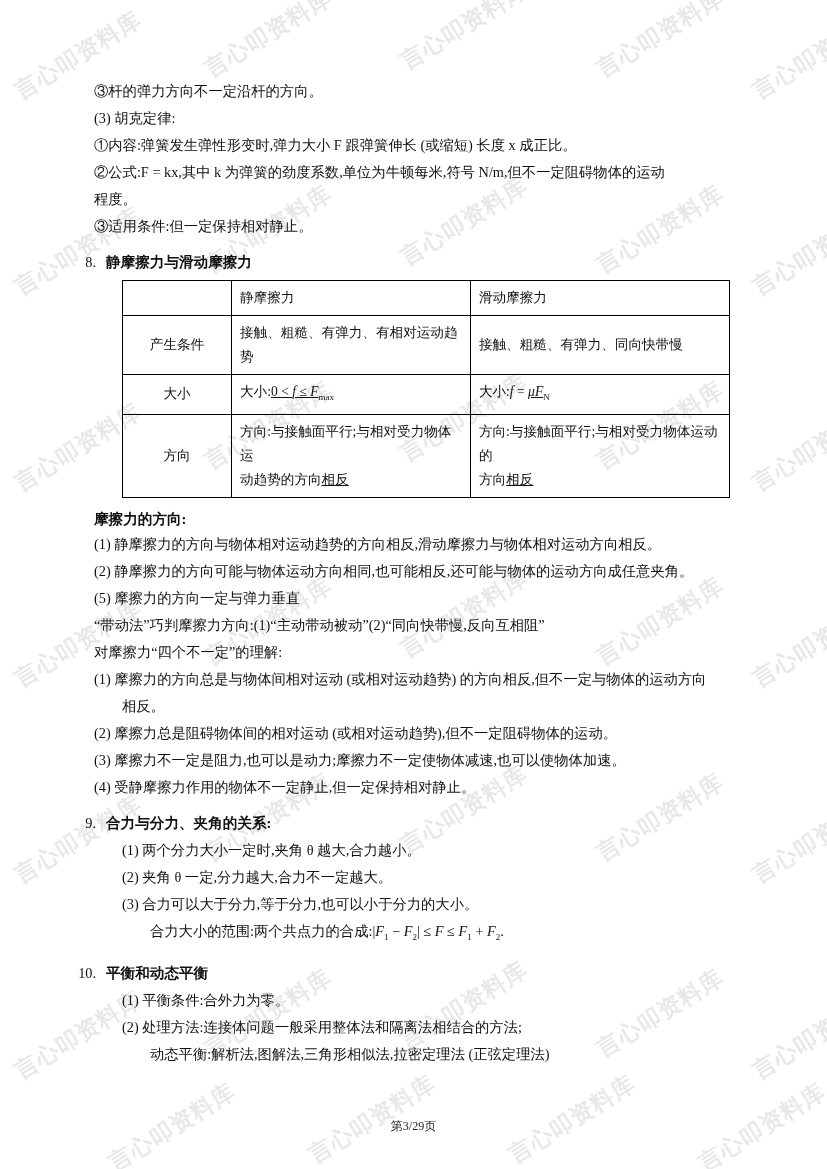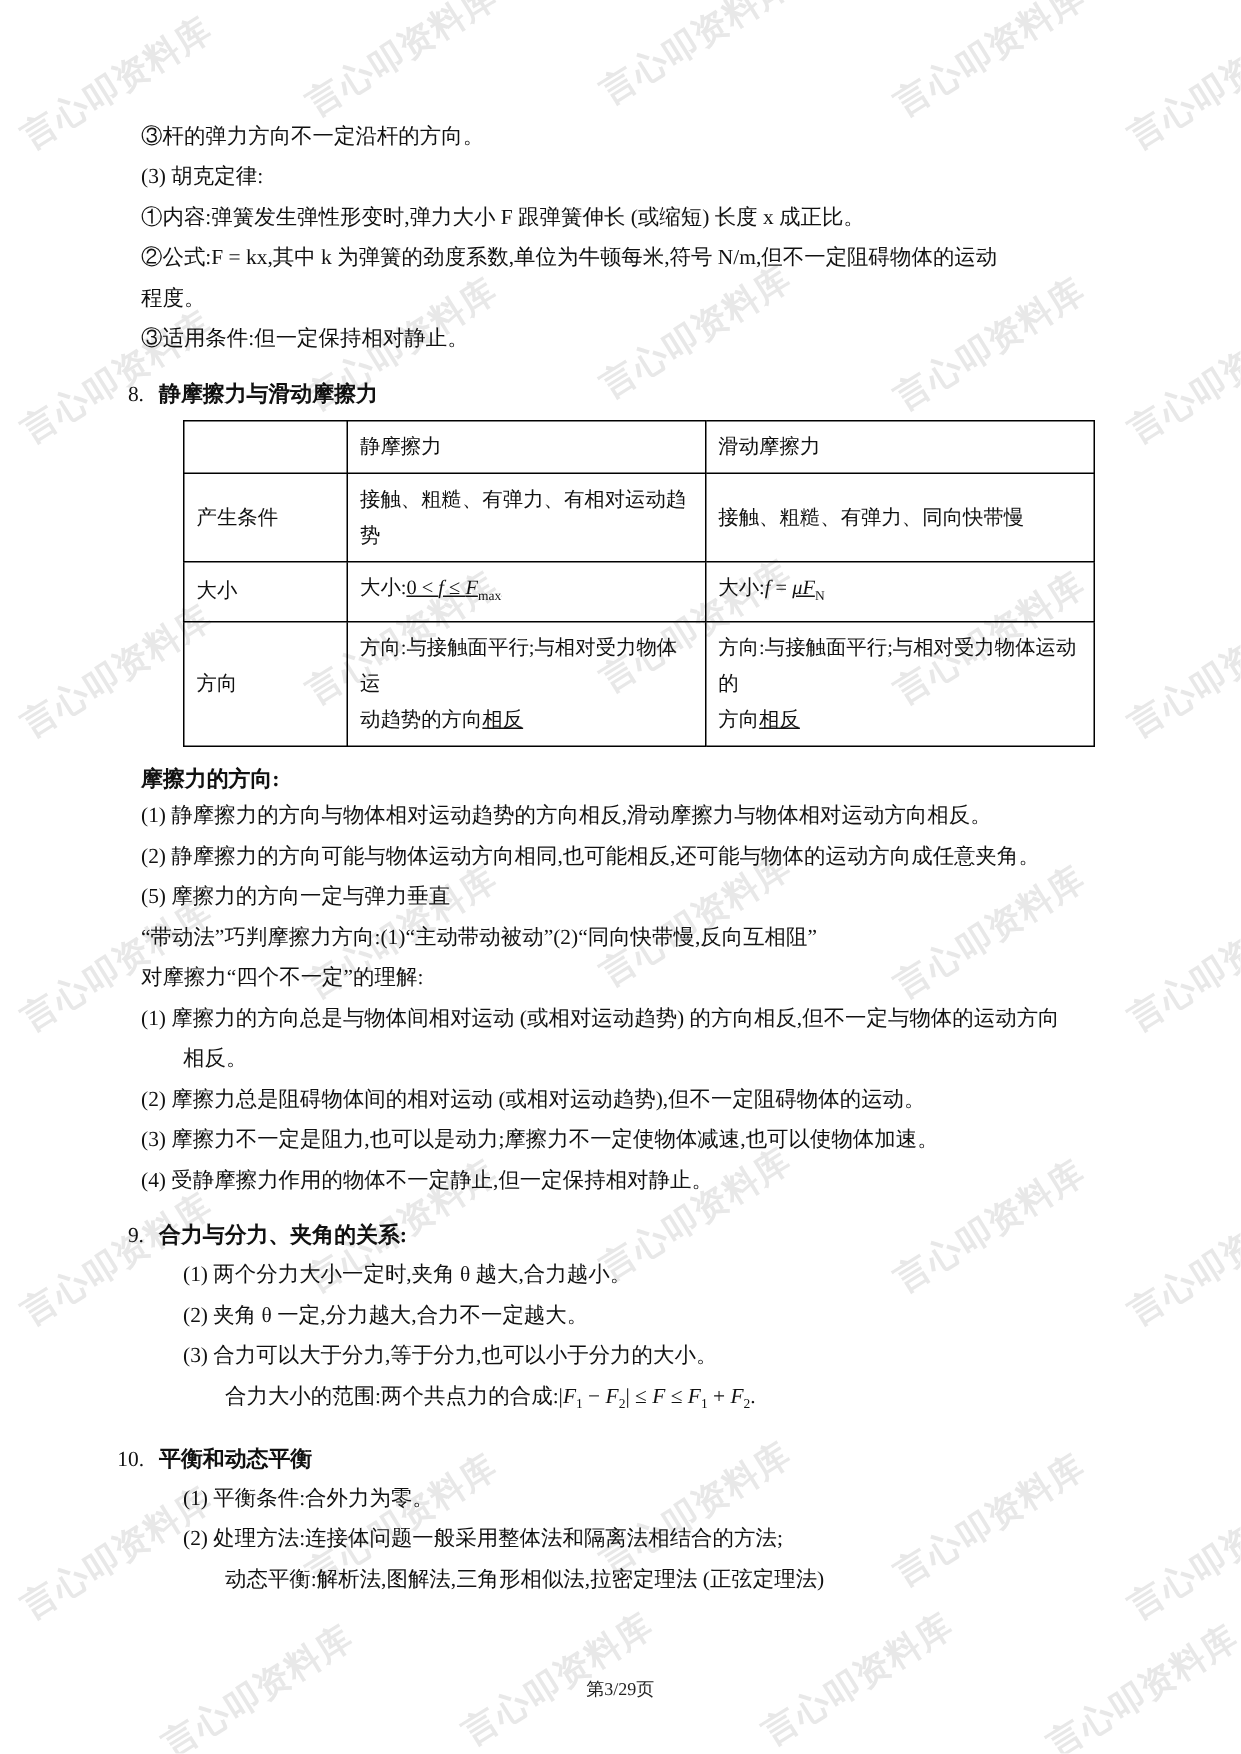--- a/index.html
+++ b/index.html
@@ -88,20 +88,21 @@
     font-size: 13.6px;
   }
   table.friction td {
     border: 1px solid #000;
     padding: 5px 8px;
     line-height: 24px;
     vertical-align: middle;
   }
   table.friction td.col0 {
     width: 92px;
+    text-align: center;
   }
   table.friction td.hdr {
     text-align: left;
   }
   table.friction td.body {
     text-align: left;
   }
   .u { text-decoration: underline; }
   i { font-style: italic; }
   sub { font-size: 9px; }

